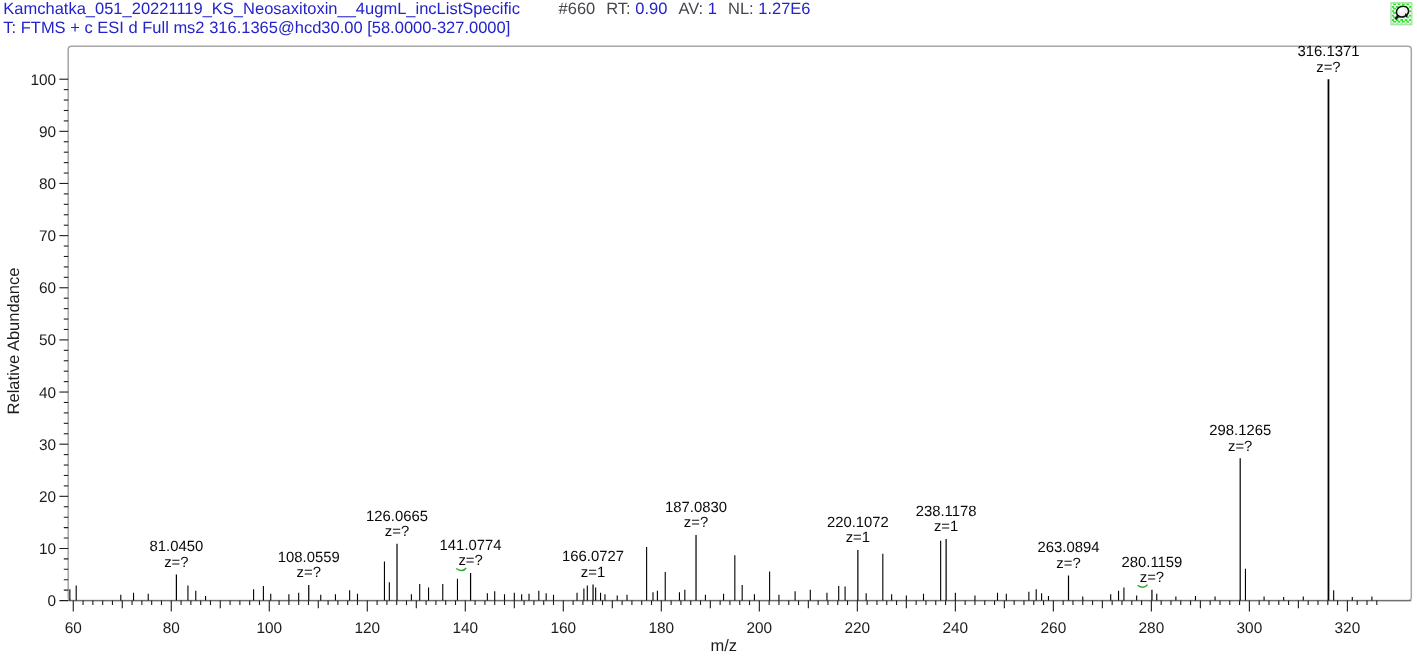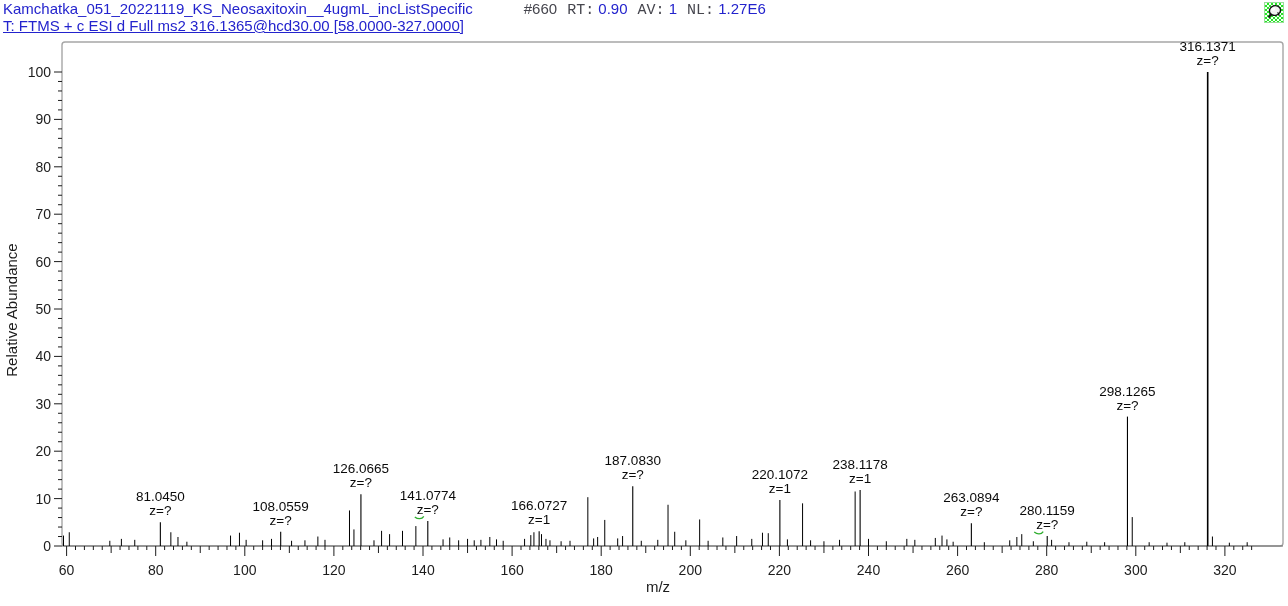--- a/index.html
+++ b/index.html
@@ -5,25 +5,25 @@
   html,body{margin:0;padding:0;background:#ffffff;}
   body{
     width:1288px;height:606px;position:relative;overflow:hidden;
     font-family:"Liberation Sans", sans-serif;
     -webkit-font-smoothing:antialiased;
   }
   .hdr{
     position:absolute;left:3px;top:1px;white-space:nowrap;
     font-size:15px;line-height:16px;
   }
-  .hdr2{position:absolute;left:3px;top:18px;white-space:nowrap;font-size:15px;line-height:16px;text-decoration:underline;}
+  .hdr2{position:absolute;left:3px;top:18px;white-space:nowrap;font-size:15px;line-height:16px;}
   .blue{color:#2323cd;}
   .dark{color:#46464e;margin-left:27px;}
-  .seg{margin-right:24px;}
-  .gap{margin-left:10px;font-family:Liberation Mono, monospace;}
+  .seg{margin-right:8px;}
+  .gap{margin-left:10px;}
   #plot{position:absolute;left:0;top:0;}
   .corner-icon{
     position:absolute;right:4px;top:2px;width:18px;height:19px;
     background:repeating-conic-gradient(#27e427 0% 25%, #f4fff4 0% 50%);
     background-size:4px 4px;
     border:1px solid #9adf9a;
     cursor:pointer;
   }
   .corner-icon svg{position:absolute;left:0;top:0;}
 </style>

